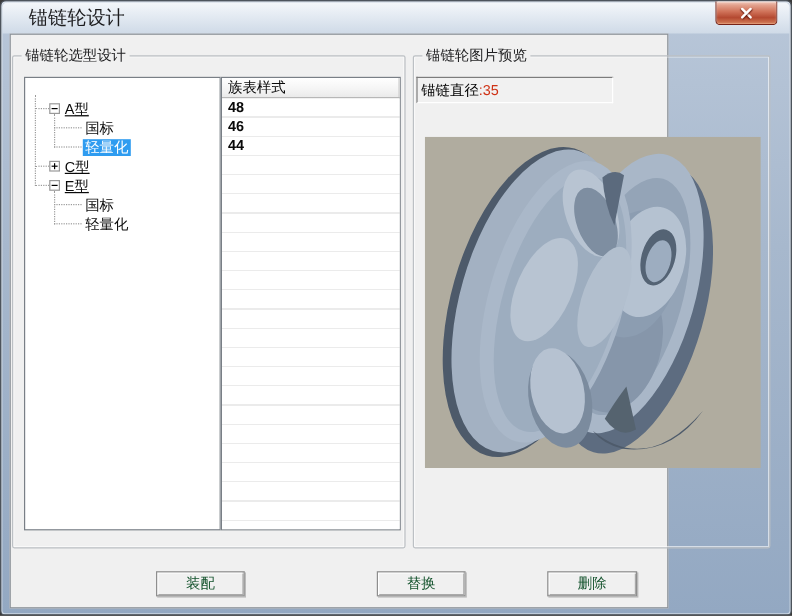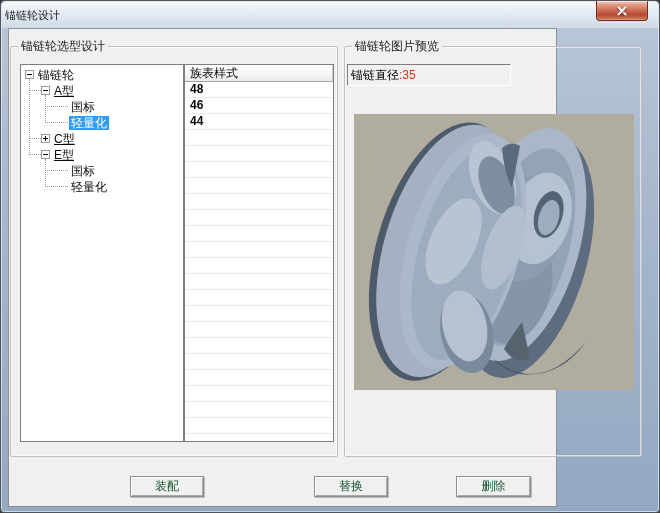--- a/index.html
+++ b/index.html
@@ -7,21 +7,21 @@
   body{font-family:"Liberation Sans","DejaVu Sans",sans-serif;}
 
   
   .frame{position:relative;width:660px;height:513px;
     background:linear-gradient(180deg,#b9c7d9 0,#a7b8cd 40%,#93a8c2 100%);
     border:1px solid #4d545c;border-radius:5px 5px 4px 4px;overflow:hidden;
     box-shadow:inset 0 0 0 1px rgba(255,255,255,.55);}
   .titlebar{position:absolute;left:1px;top:1px;right:1px;height:26px;
     background:linear-gradient(180deg,#f4f7fa 0,#e3eaf2 45%,#cfdae7 100%);
     border-radius:4px 4px 0 0;display:flex;align-items:center;}
-  .title{margin-left:3px;font-size:11px;color:#1c1c1e;}
+  .title{margin-left:22px;font-size:16px;color:#1c1c1e;}
   .closebtn{position:absolute;left:595px;top:0;width:52px;height:20px;
     border:1px solid #772317;border-top:none;border-radius:0 1px 4px 4px;
     background:linear-gradient(180deg,#f3cfc2 0,#e2a08c 18%,#d0735a 45%,#b44931 72%,#cd7350 94%,#e59a72 100%);
     box-shadow:inset 0 1px 0 rgba(255,255,255,.45), inset 0 0 2px rgba(255,255,255,.3);
     cursor:pointer;padding:0;}
   .xicon{position:absolute;left:50%;top:50%;width:10px;height:10px;transform:translate(-50%,-50%);}
   .xicon::before,.xicon::after{content:"";position:absolute;left:-1px;top:4px;width:12px;height:2px;
     background:#fff;box-shadow:0 1px 1px rgba(80,10,0,.6);border-radius:1px;}
   .xicon::before{transform:rotate(45deg);}
   .xicon::after{transform:rotate(-45deg);}
@@ -107,24 +107,20 @@
 
     <div class="groupbox gb-left">
       <span class="gb-label">锚链轮选型设计</span>
     </div>
 
     <div class="pane treepane">
       <div class="vline vl1"></div>
       <div class="vline vl2"></div>
       <div class="vline vl3"></div>
 
-      <div class="trow r0 lvl0">
-        <span class="expbox minus"></span>
-        <span class="tlabel">锚链轮</span>
-      </div>
       <div class="trow r1 lvl1 u">
         <span class="hstub"></span>
         <span class="expbox minus"></span>
         <span class="tlabel">A型</span>
       </div>
       <div class="trow r2 lvl2">
         <span class="hstub"></span>
         <span class="tlabel">国标</span>
       </div>
       <div class="trow r3 lvl2 sel">

